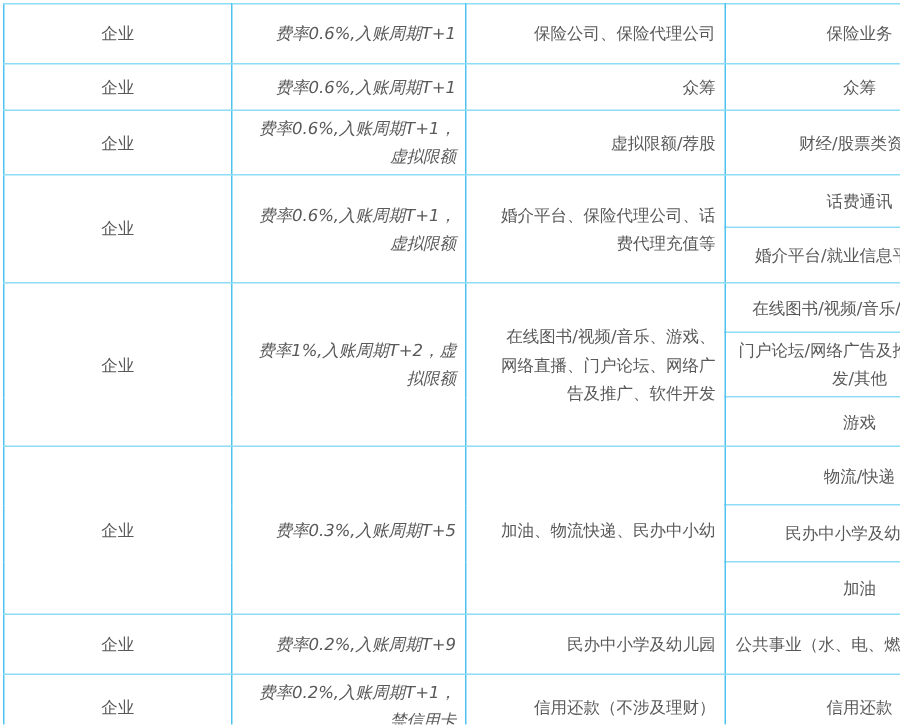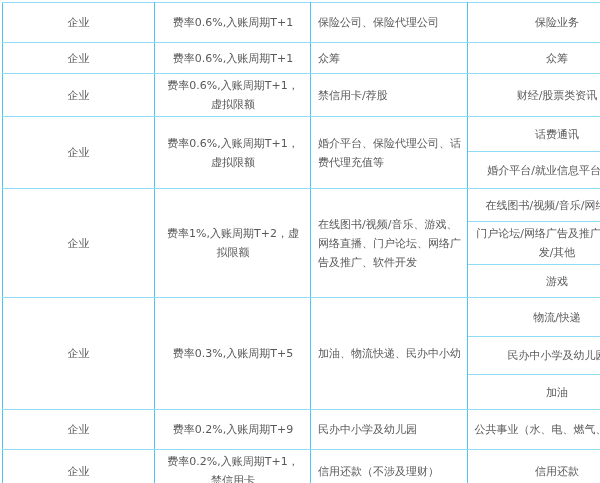--- a/index.html
+++ b/index.html
@@ -27,22 +27,22 @@
     line-height: 19px;
     vertical-align: middle;
     border-left: 1px solid #4fc3ef;
     border-right: 1px solid #4fc3ef;
     border-top: 1px solid #8edcf6;
     border-bottom: 1px solid #8edcf6;
     word-break: break-all;
     overflow: hidden;
   }
   td.c-entity { width: 143px; text-align: center; padding: 2px 4px; }
-  td.c-rate   { width: 142px; text-align: center;  padding: 2px 6px 2px 7px; }
-  td.c-merch  { width: 143px; text-align: left;  padding: 2px 6px 2px 7px; }
+  td.c-rate   { width: 142px; text-align: right;  padding: 2px 6px 2px 7px; font-style: italic; }
+  td.c-merch  { width: 143px; text-align: right;  padding: 2px 6px 2px 23px; }
   td.c-cat    { width: 168px; text-align: center; padding: 2px 5px; }
 </style>
 </head>
 <body>
 
 <table class="rate-table">
 
   <tbody>
       <tr style="height:40px">
     <td class="c-entity">企业</td>
@@ -54,21 +54,21 @@
   <tr style="height:31px">
     <td class="c-entity">企业</td>
     <td class="c-rate">费率0.6%,入账周期T+1</td>
     <td class="c-merch">众筹</td>
     <td class="c-cat">众筹</td>
   </tr>
 
   <tr style="height:39px">
     <td class="c-entity">企业</td>
     <td class="c-rate">费率0.6%,入账周期T+1，虚拟限额</td>
-    <td class="c-merch">禁信用卡/荐股</td>
+    <td class="c-merch">虚拟限额/荐股</td>
     <td class="c-cat">财经/股票类资讯</td>
   </tr>
 
   <tr style="height:35px">
     <td class="c-entity" rowspan="2">企业</td>
     <td class="c-rate" rowspan="2">费率0.6%,入账周期T+1，虚拟限额</td>
     <td class="c-merch" rowspan="2">婚介平台、保险代理公司、话费代理充值等</td>
     <td class="c-cat">话费通讯</td>
   </tr>
   <tr style="height:37px">

